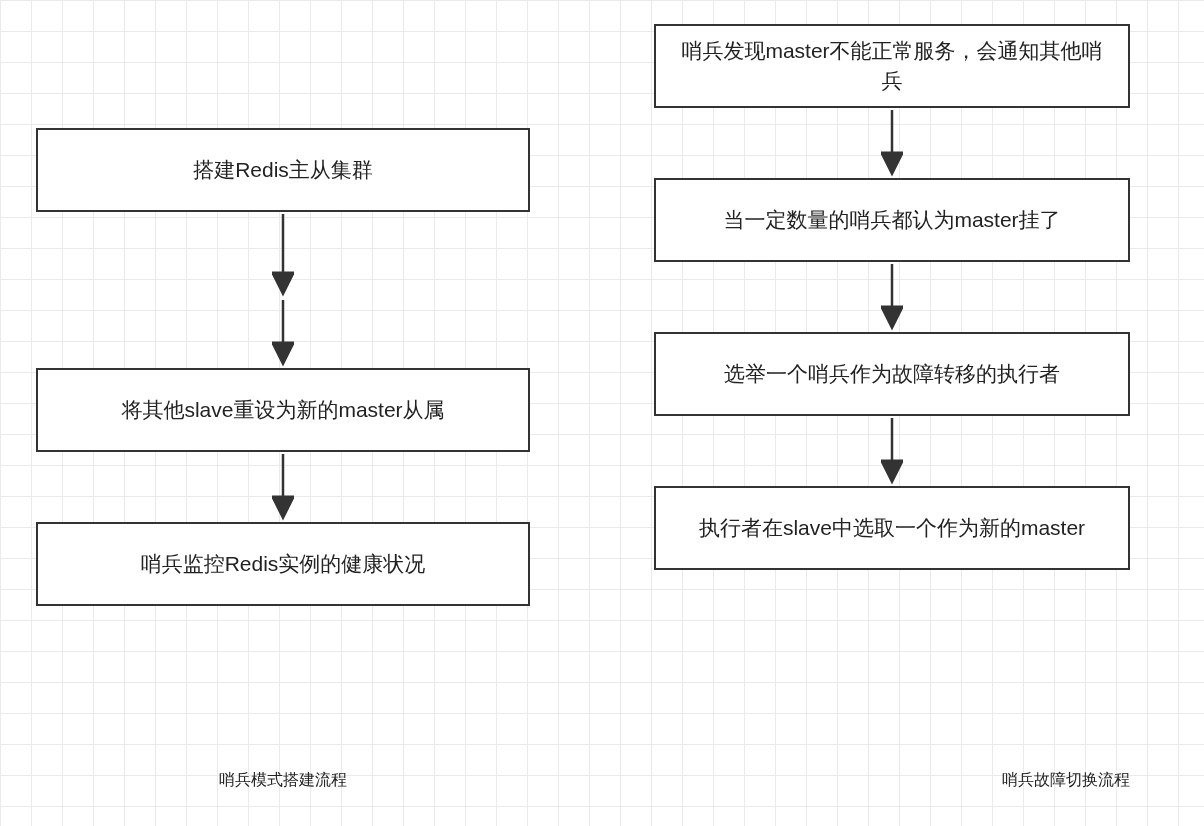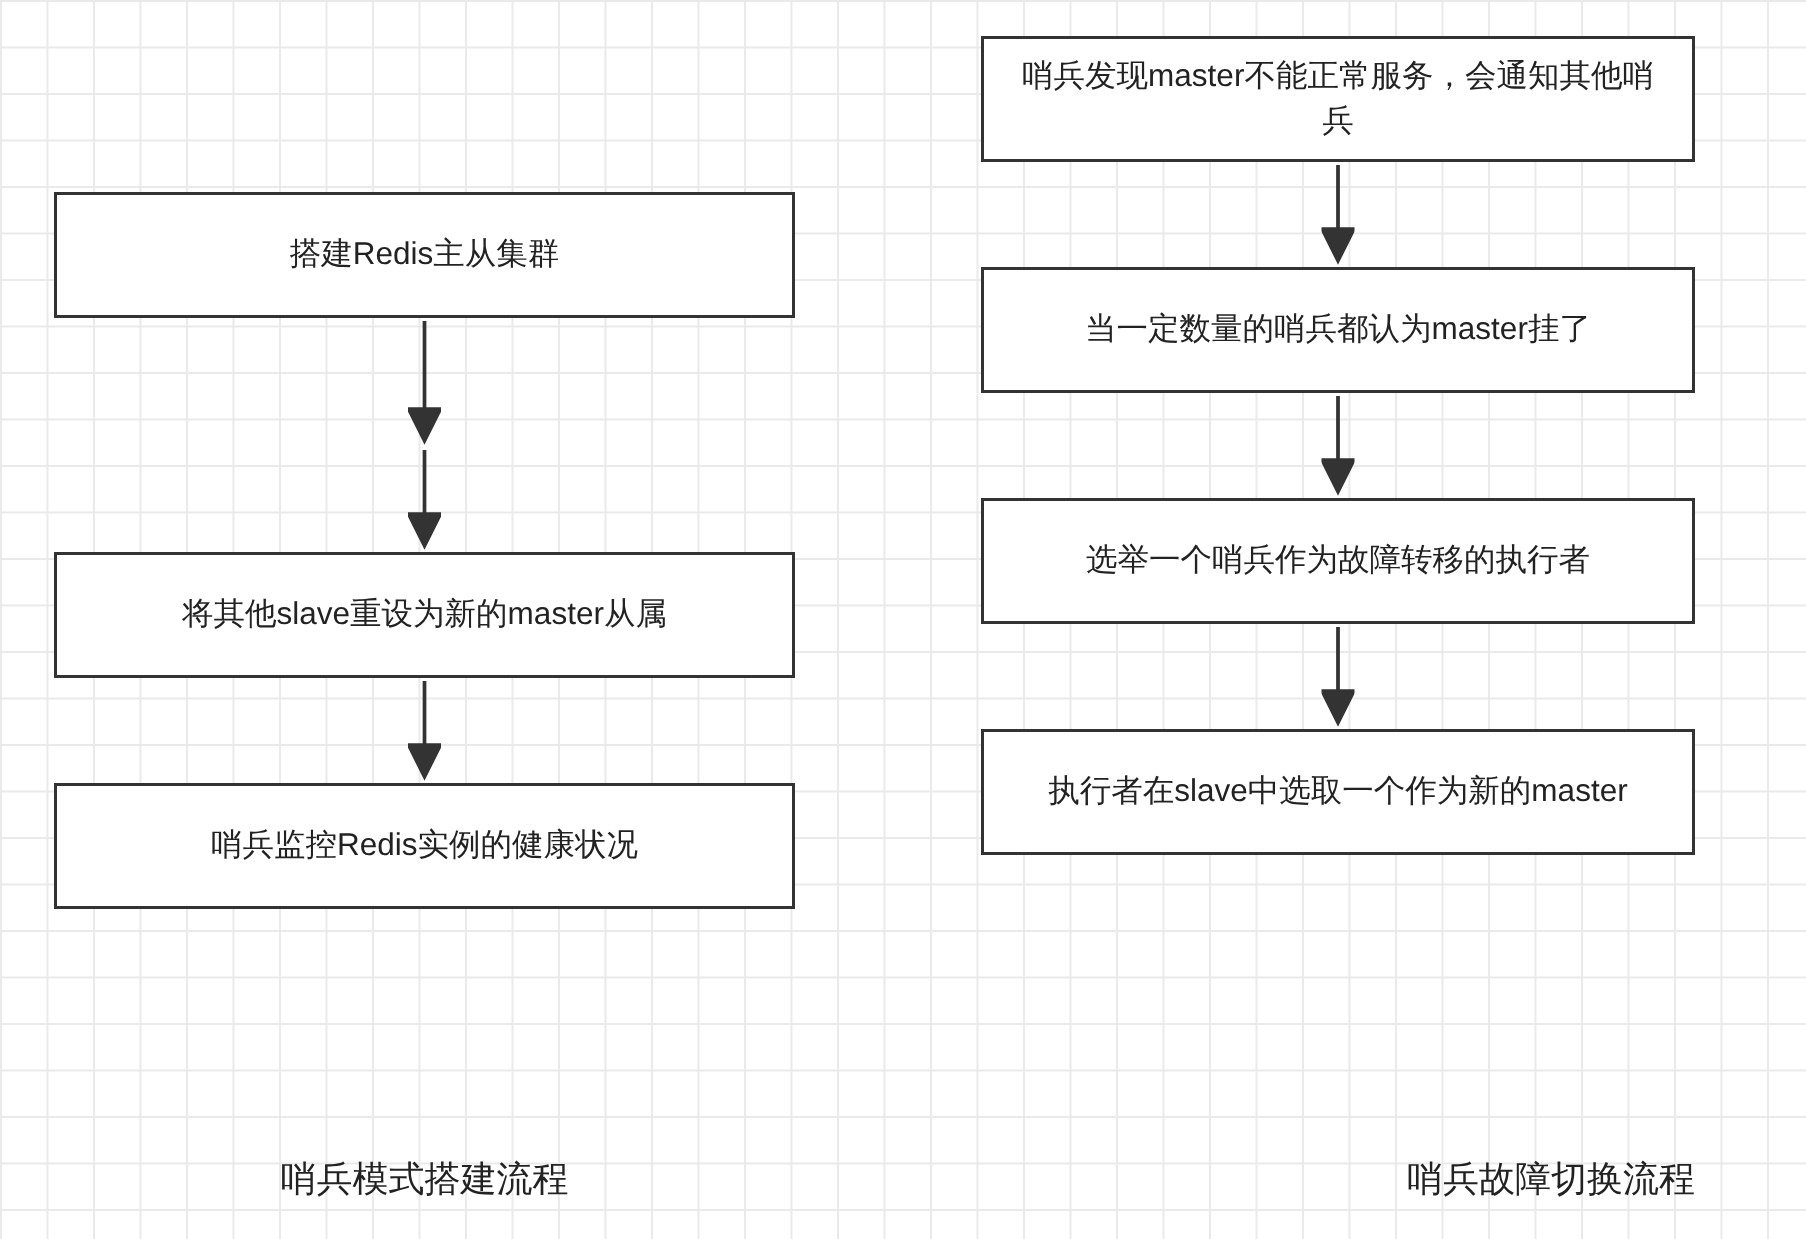--- a/index.html
+++ b/index.html
@@ -44,21 +44,21 @@
     justify-content: center;
     width: 100%;
   }
   .arrow-wrap.tall { height: 86px; }
   .arrow {
     width: 22px;
     height: 100%;
   }
   .caption {
     position: absolute;
-    font-size: 24px;
+    font-size: 16px;
     color: #222;
     text-align: center;
   }
   .caption-left { left: 36px; width: 494px; top: 770px; }
   .caption-right { left: 654px; width: 476px; top: 770px; text-align: right; }
 </style>
 </head>
 <body>
 
 <svg width="0" height="0" style="position:absolute">

